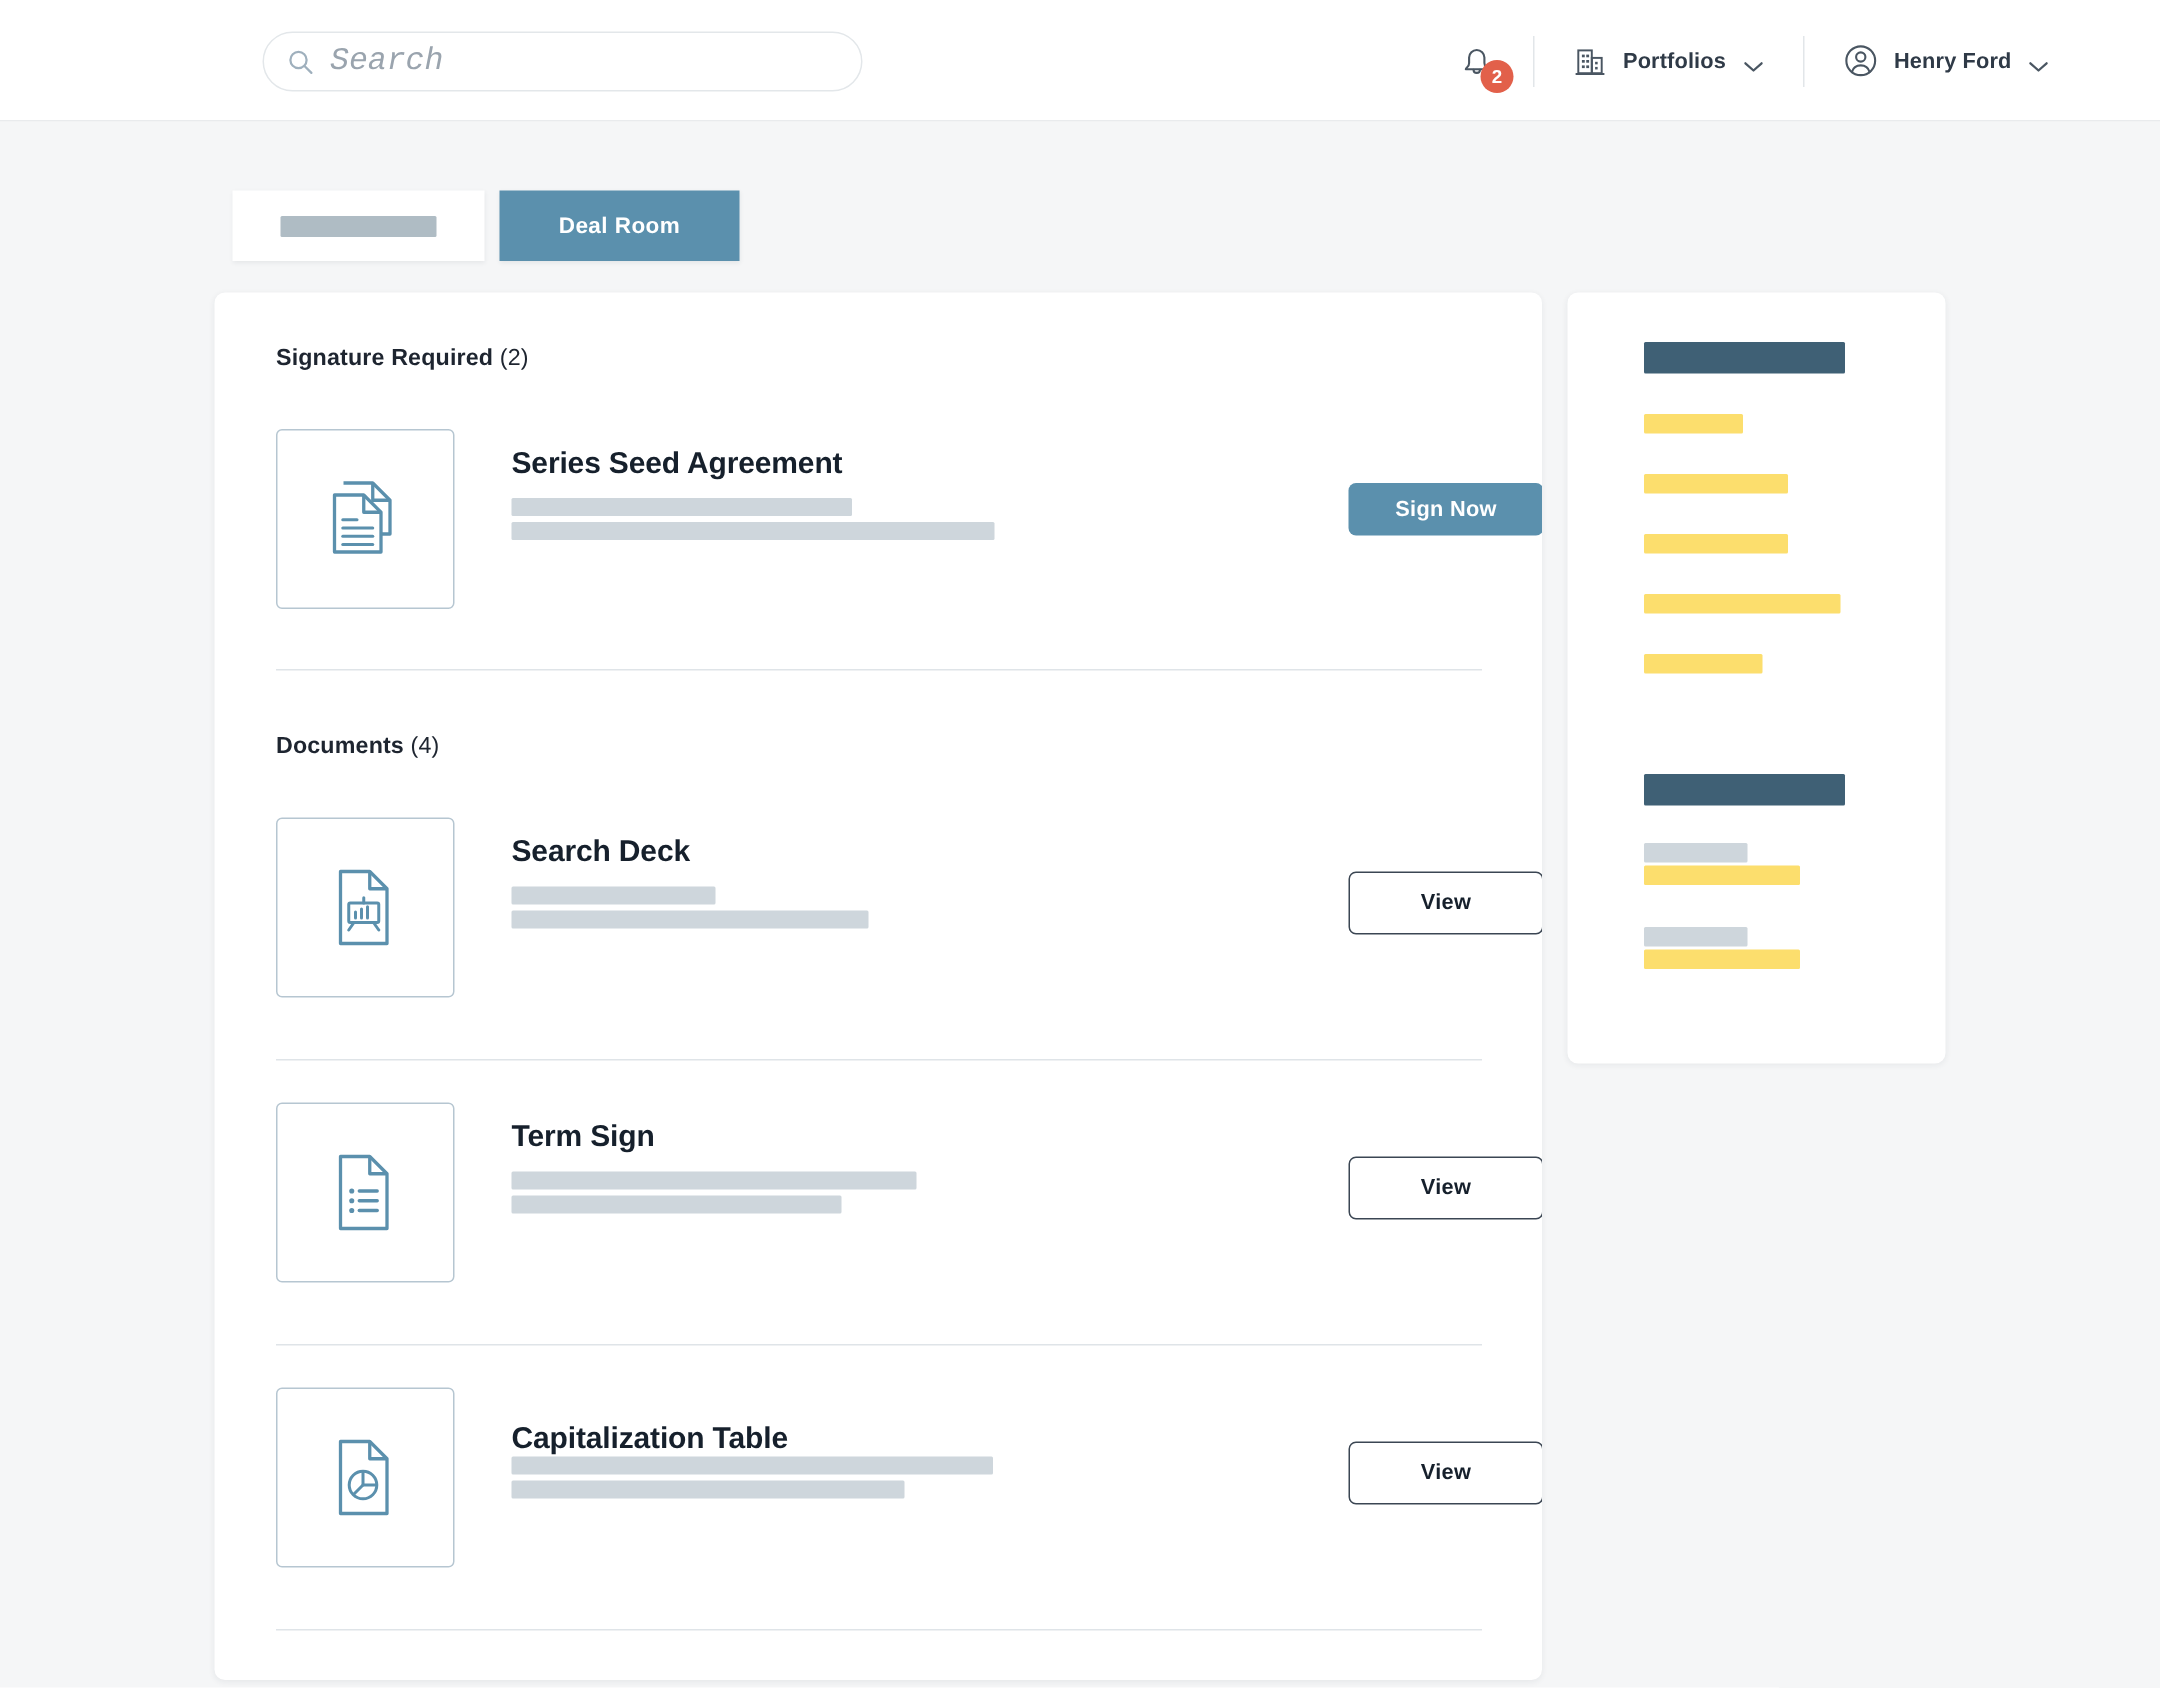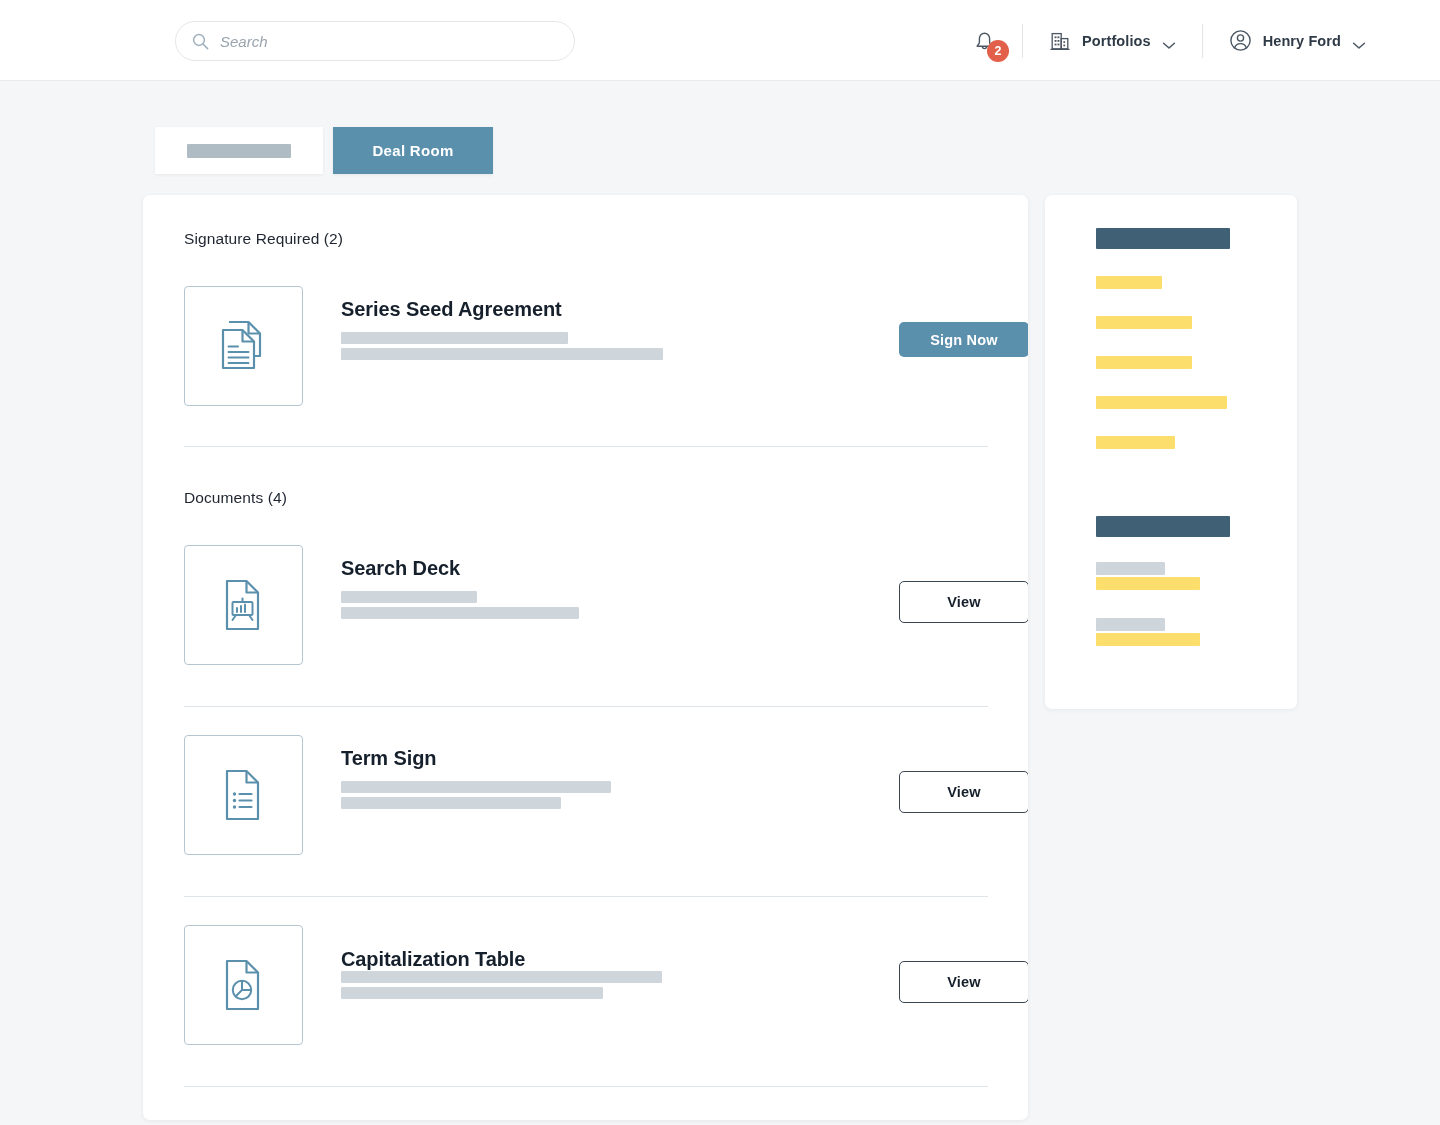--- a/index.html
+++ b/index.html
@@ -40,22 +40,22 @@
     background: #fff;
     display: flex;
     align-items: center;
     padding: 0 16px;
   }
   .search-icon { width: 17px; height: 17px; flex: 0 0 17px; margin-right: 11px; }
   .search-input {
     border: none;
     outline: none;
     background: transparent;
-    font-family: Liberation Sans, sans-serif;
-    font-size: 15px;
+    font-family: Liberation Mono, monospace;
+    font-size: 21px;
     font-style: italic;
     color: #98a2ad;
     width: 330px;
   }
   .search-input::placeholder { color: #9aa4ae; font-style: italic; opacity: 1; }
 
   .topright {
     position: absolute;
     right: 48px;
     top: 0;
@@ -155,21 +155,21 @@
     overflow: hidden;
   }
 
   .section-head {
     position: absolute;
     left: 41px;
     font-size: 15.5px;
     color: #1e2530;
     letter-spacing: .1px;
   }
-  .section-head .strong { font-weight: normal; }
+  .section-head .strong { font-weight: bold; }
   .section-head .count { font-weight: normal; }
 
   .doc-row {
     position: absolute;
     left: 41px;
     width: 804px;
     height: 180px;
   }
   .doc-thumb {
     position: absolute;

